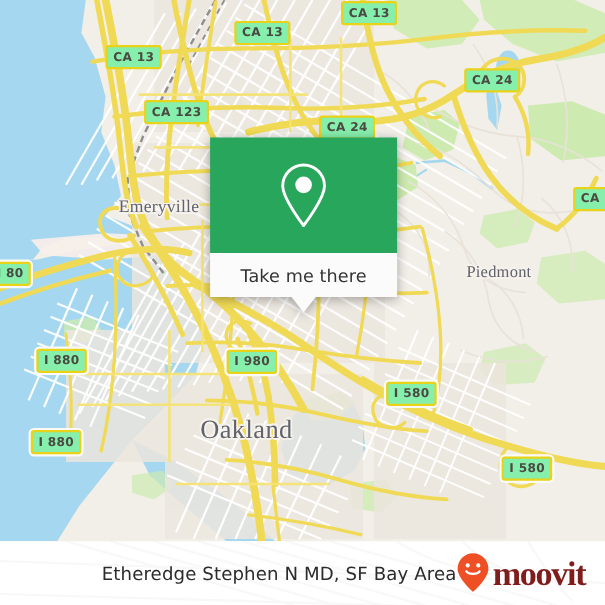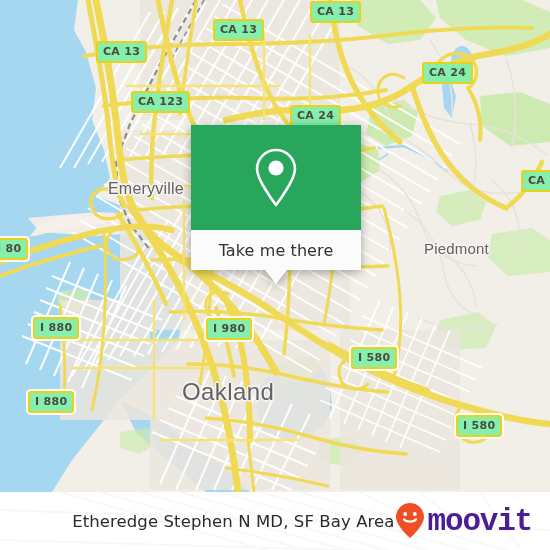--- a/index.html
+++ b/index.html
@@ -26,21 +26,21 @@
     height: 492px;
     overflow: hidden;
     background: #f2efe9;
   }
   #map-svg { position:absolute; left:0; top:0; }
 
   
   .place-label {
     position: absolute;
     color: #62636a;
-    font-family: Liberation Sans, sans-serif;
+    font-family: Liberation Serif, serif;
     white-space: nowrap;
     text-shadow:
       -1.6px 0 #f6f3ee, 1.6px 0 #f6f3ee, 0 -1.6px #f6f3ee, 0 1.6px #f6f3ee,
       -1.2px -1.2px #f6f3ee, 1.2px -1.2px #f6f3ee, -1.2px 1.2px #f6f3ee, 1.2px 1.2px #f6f3ee;
     pointer-events: none;
   }
   .place-oakland   { font-size: 24px; letter-spacing: .4px; }
   .place-emeryville{ font-size: 16px; letter-spacing: .2px; }
   .place-piedmont  { font-size: 15px; letter-spacing: .2px; }
 
@@ -154,22 +154,22 @@
     letter-spacing: .1px;
     white-space: nowrap;
   }
   #brand {
     display: flex;
     align-items: center;
     gap: 2px;
   }
   #brand-pin svg { display: block; }
   #brand-word {
-    color: #4c1d95;
-    font-family: Liberation Mono, monospace;
+    color: #7f1d1d;
+    font-family: Liberation Serif, serif;
     font-size: 31px;
     font-weight: bold;
     letter-spacing: -1.2px;
     line-height: 1;
     margin-left: 1px;
   }
 </style>
 </head>
 <body>
 

